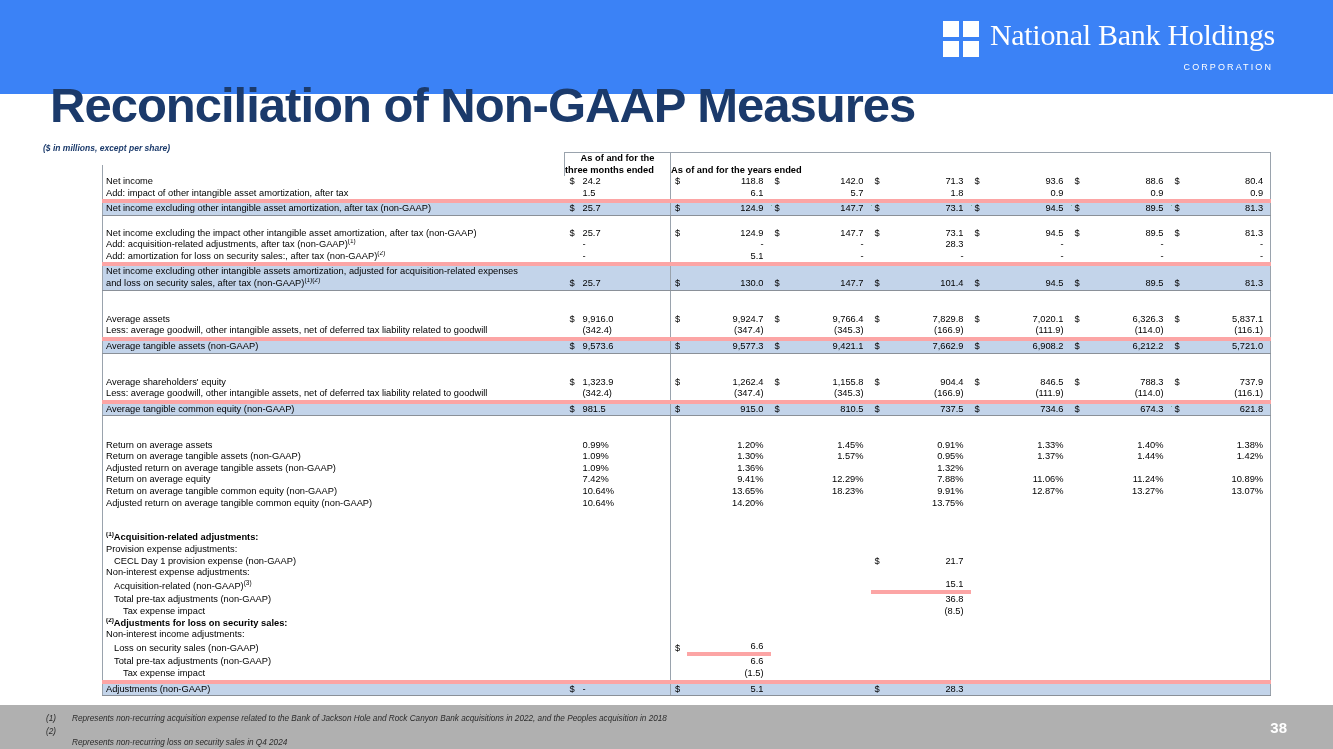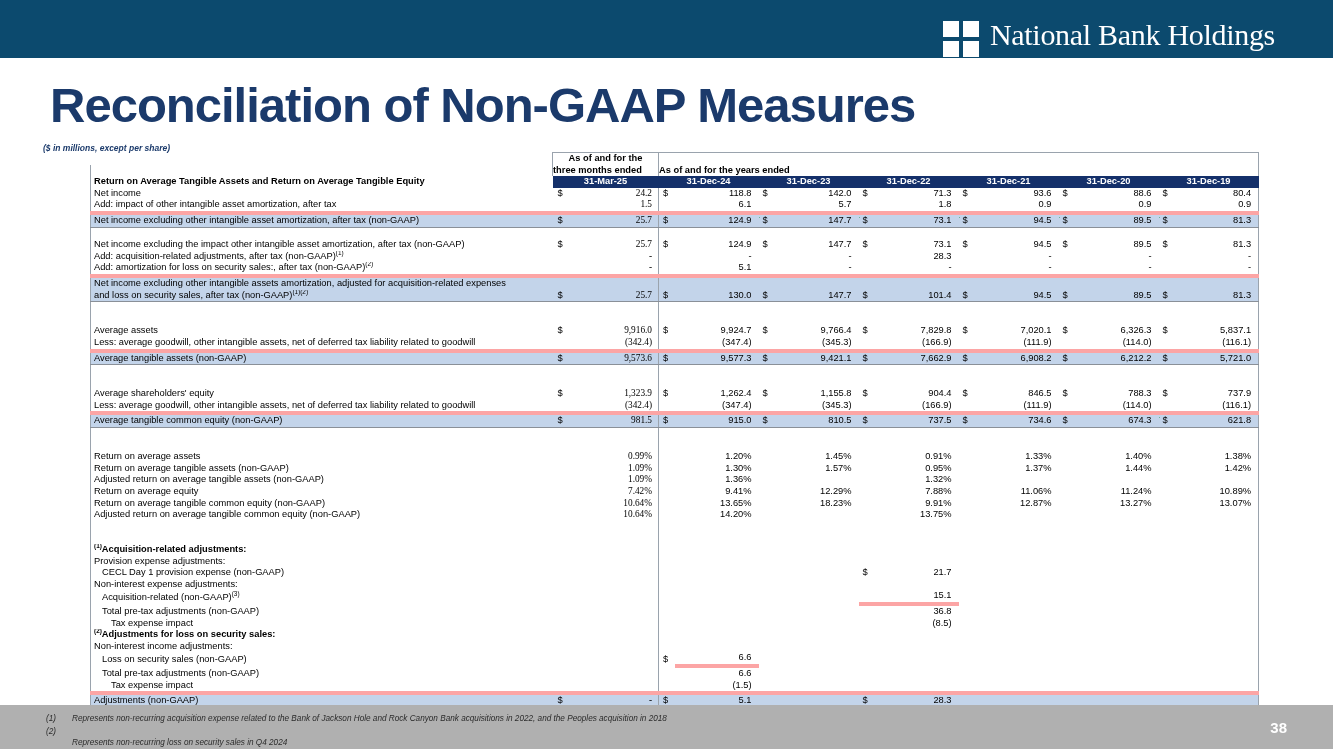--- a/index.html
+++ b/index.html
@@ -4,22 +4,22 @@
 <title>Reconciliation of Non-GAAP Measures</title>
 <style>
   html,body{margin:0;padding:0;}
   body{
     width:1333px;height:749px;background:#ffffff;
     font-family:"Liberation Sans","DejaVu Sans",sans-serif;
     overflow:hidden;position:relative;
   }
   
   .topbar{
-    position:absolute;left:0;top:0;width:1333px;height:58px;
-    background:#0c4a6e;
+    position:absolute;left:0;top:0;width:1333px;height:94px;
+    background:#3b82f6;
   }
   .logo-wrap{
     position:absolute;right:58px;top:19px;height:42px;
     display:flex;align-items:flex-start;
   }
   .logo-mark{
     width:36px;height:36px;display:grid;
     grid-template-columns:1fr 1fr;grid-template-rows:1fr 1fr;
     gap:4px;margin-right:11px;margin-top:2px;
   }
@@ -38,28 +38,28 @@
   .slide-title{
     position:absolute;left:50px;top:77px;
     font-size:49px;font-weight:bold;color:#1b3a6b;
     letter-spacing:-1px;white-space:nowrap;
   }
   .units-note{
     position:absolute;left:43px;top:143px;
     font-size:8.5px;font-style:italic;font-weight:bold;color:#1b3a6b;
   }
   
-  .tbl-wrap{position:absolute;left:90px;top:152px;width:1162px;}
+  .tbl-wrap{position:absolute;left:102px;top:152px;width:1162px;}
   table.fin{border-collapse:collapse;width:1162px;table-layout:fixed;font-size:9.3px;color:#000;}
   table.fin td{padding:0;height:11.6px;line-height:11.6px;vertical-align:bottom;white-space:nowrap;overflow:hidden;}
   .lbl{width:462px;padding-left:3px !important;text-align:left;}
   .cur{width:16px;text-align:left;padding-left:4px !important;}
   .num{width:84px;text-align:right;padding-right:7px !important;}
   .cur0{width:18px;text-align:left;padding-left:5px !important;}
-  .num0{width:88px;text-align:right;padding-right:6px !important;font-family:Liberation Serif, serif;}
+  .num0{width:88px;padding-right:6px !important;}
 
   
   .hdr-top td{height:13px;line-height:13px;font-weight:bold;font-size:9.3px;text-align:center;vertical-align:bottom;}
   .hdr-top2 td{height:13px;line-height:13px;font-weight:bold;font-size:9.3px;vertical-align:bottom;}
   .hdr-blue td{
     background:#14306a;color:#fff;font-weight:bold;font-size:9.3px;
     height:13.5px;line-height:13.5px;text-align:center;vertical-align:middle;
   }
   .hdr-blue td.lbl{background:#fff;color:#000;text-align:left;}
   .topline{border-top:1px solid #9aa3ad;}
@@ -141,30 +141,20 @@
     <td colspan="2" class="topline l-left l-right">As of and for the</td>
     <td colspan="12" class="topline l-right"></td>
   </tr>
 
   <tr class="hdr-top2">
     <td class="l-left"></td>
     <td colspan="2" class="l-left l-right">three months ended</td>
     <td colspan="12" class="l-right">As of and for the years ended</td>
   </tr>
 
-  <tr class="hdr-blue">
-    <td class="lbl l-left b">Return on Average Tangible Assets and Return on Average Tangible Equity</td>
-    <td colspan="2">31-Mar-25</td>
-    <td colspan="2">31-Dec-24</td>
-    <td colspan="2">31-Dec-23</td>
-    <td colspan="2">31-Dec-22</td>
-    <td colspan="2">31-Dec-21</td>
-    <td colspan="2">31-Dec-20</td>
-    <td colspan="2">31-Dec-19</td>
-  </tr>
 
   <tr>
     <td class="lbl l-left">Net income</td>
     <td class="cur0">$</td>
     <td class="num0">24.2</td>
     <td class="cur l-left">$</td>
     <td class="num">118.8</td>
     <td class="cur">$</td>
     <td class="num">142.0</td>
     <td class="cur">$</td>

